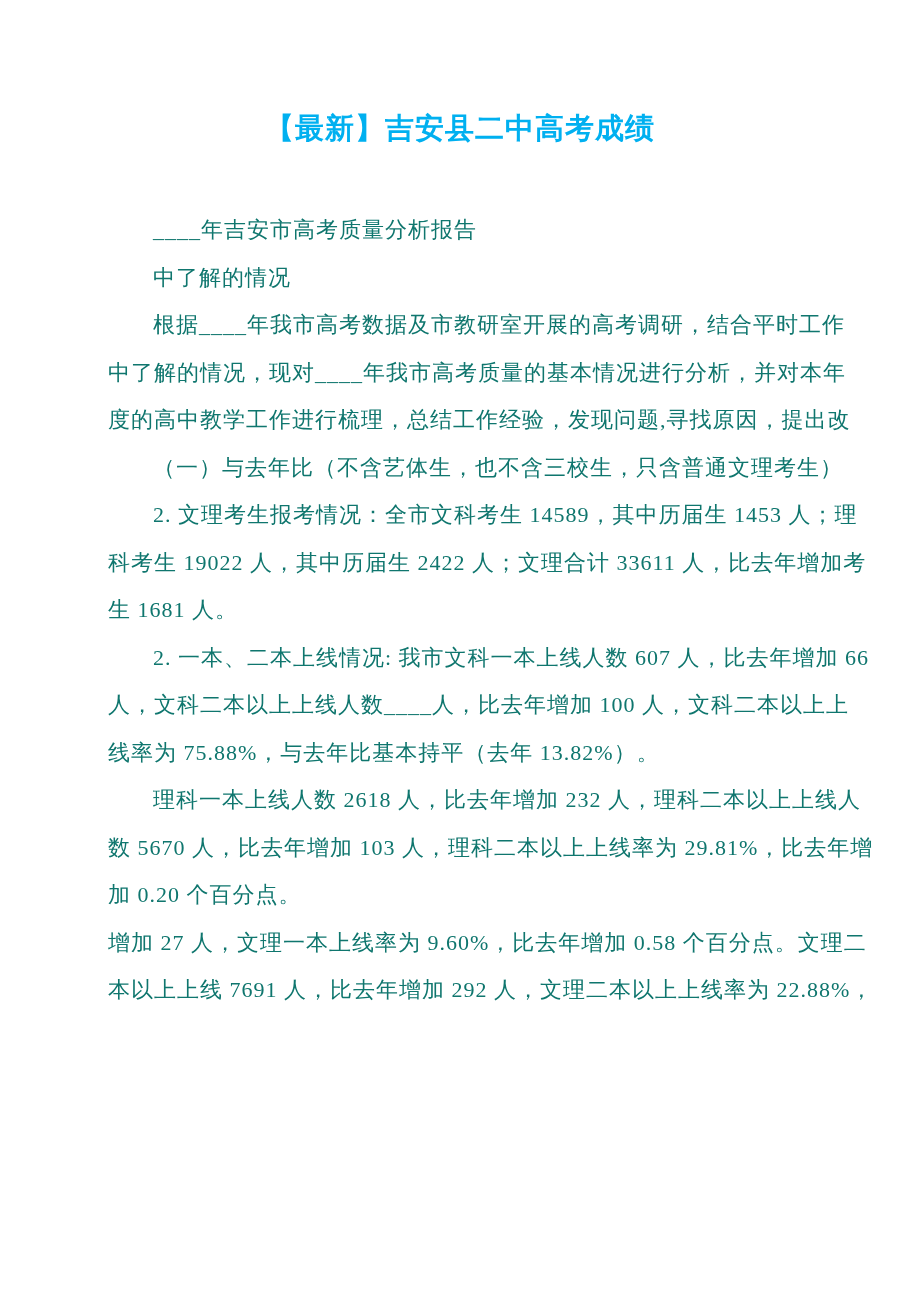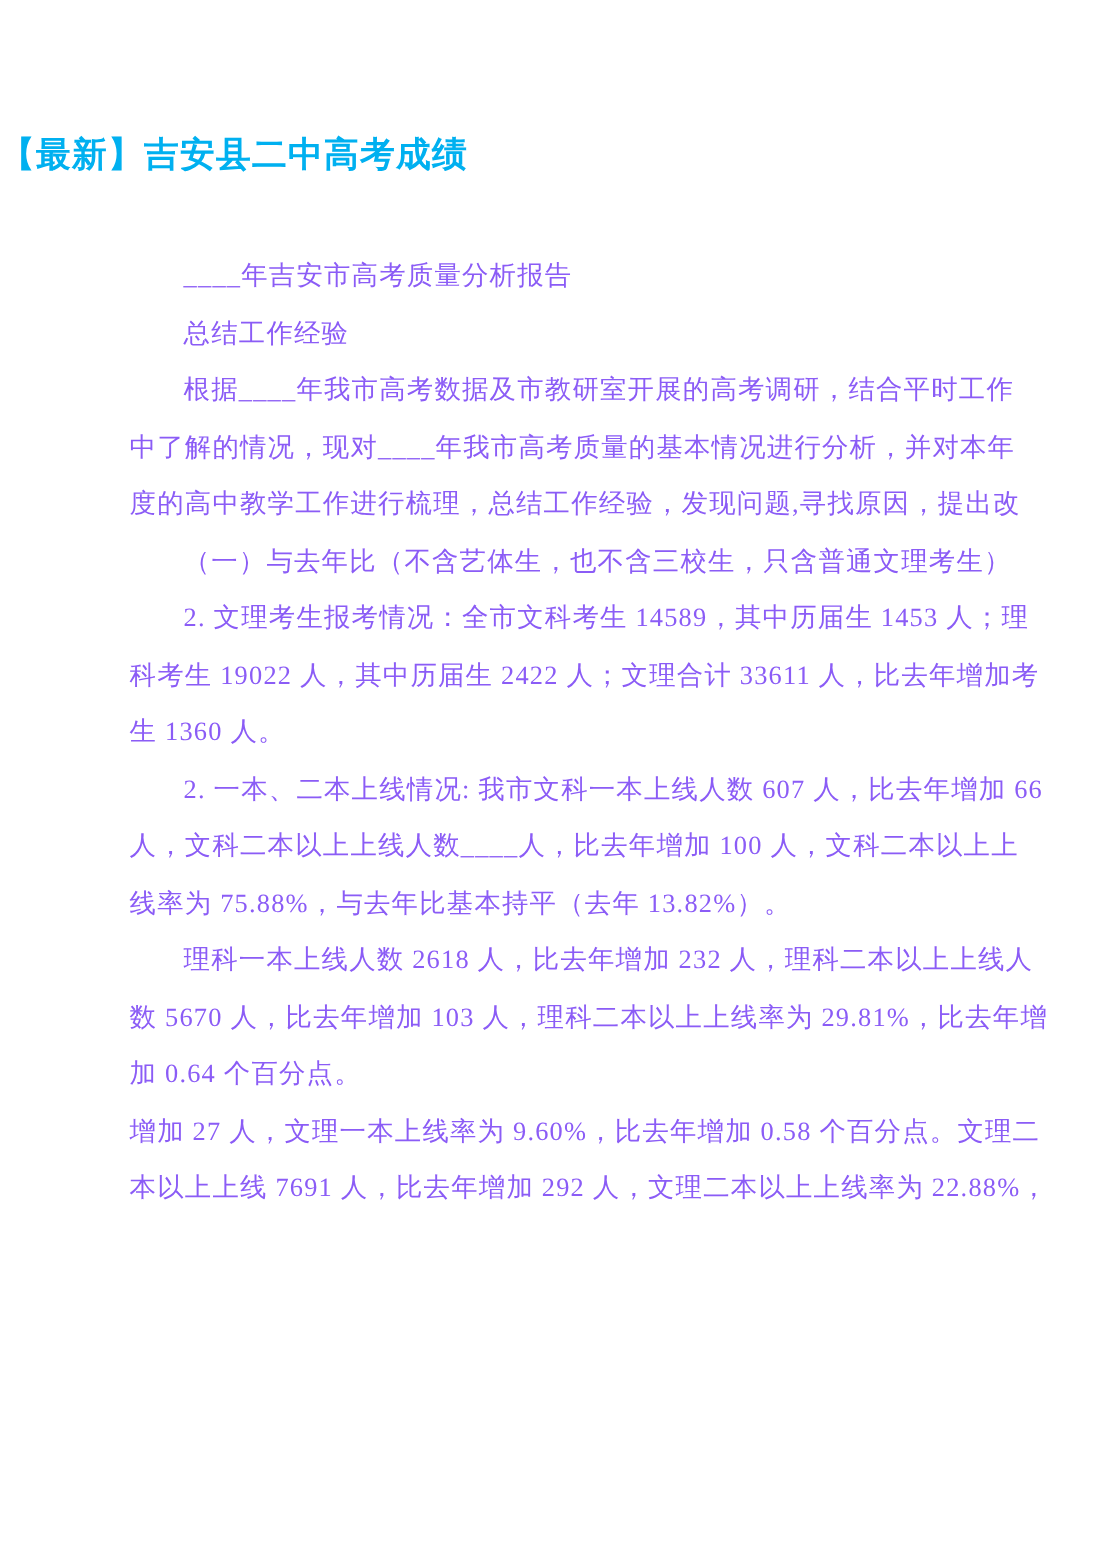--- a/index.html
+++ b/index.html
@@ -13,21 +13,21 @@
     height: 1302px;
     background: #ffffff;
     overflow: hidden;
     font-family: "Liberation Serif", "DejaVu Serif", serif;
   }
   .doc-title {
     position: absolute;
     top: 109px;
     left: 0;
     width: 920px;
-    text-align: left;
+    text-align: center;
     font-family: "Liberation Sans", "DejaVu Sans", sans-serif;
     font-weight: bold;
     font-size: 29px;
     letter-spacing: 1px;
     color: #00B0F0; 
   }
   .doc-body {
     position: absolute;
     top: 206px;
     left: 108px;
@@ -43,32 +43,32 @@
   }
   .line.indent {
     text-indent: 45px;
   }
 </style>
 </head>
 <body>
 
 <div class="page" style="background: rgb(255, 255, 255);">
   <div class="doc-title" style="color: rgb(0, 176, 240);">【最新】吉安县二中高考成绩</div>
-  <div class="doc-body" style="color: #8b5cf6;">
+  <div class="doc-body" style="color: #0f766e;">
       <div class="line indent">____年吉安市高考质量分析报告</div>
-      <div class="line indent">总结工作经验</div>
+      <div class="line indent">中了解的情况</div>
       <div class="line indent">根据____年我市高考数据及市教研室开展的高考调研，结合平时工作</div>
       <div class="line">中了解的情况，现对____年我市高考质量的基本情况进行分析，并对本年</div>
       <div class="line">度的高中教学工作进行梳理，总结工作经验，发现问题,寻找原因，提出改</div>
       <div class="line indent">（一）与去年比（不含艺体生，也不含三校生，只含普通文理考生）</div>
       <div class="line indent">2. 文理考生报考情况：全市文科考生 14589，其中历届生 1453 人；理</div>
       <div class="line">科考生 19022 人，其中历届生 2422 人；文理合计 33611 人，比去年增加考</div>
-      <div class="line">生 1360 人。</div>
+      <div class="line">生 1681 人。</div>
       <div class="line indent">2. 一本、二本上线情况: 我市文科一本上线人数 607 人，比去年增加 66</div>
       <div class="line">人，文科二本以上上线人数____人，比去年增加 100 人，文科二本以上上</div>
       <div class="line">线率为 75.88%，与去年比基本持平（去年 13.82%）。</div>
       <div class="line indent">理科一本上线人数 2618 人，比去年增加 232 人，理科二本以上上线人</div>
       <div class="line">数 5670 人，比去年增加 103 人，理科二本以上上线率为 29.81%，比去年增</div>
-      <div class="line">加 0.64 个百分点。</div>
+      <div class="line">加 0.20 个百分点。</div>
       <div class="line">增加 27 人，文理一本上线率为 9.60%，比去年增加 0.58 个百分点。文理二</div>
       <div class="line">本以上上线 7691 人，比去年增加 292 人，文理二本以上上线率为 22.88%，</div>
     </div>
 </div>
 
 </body></html>

